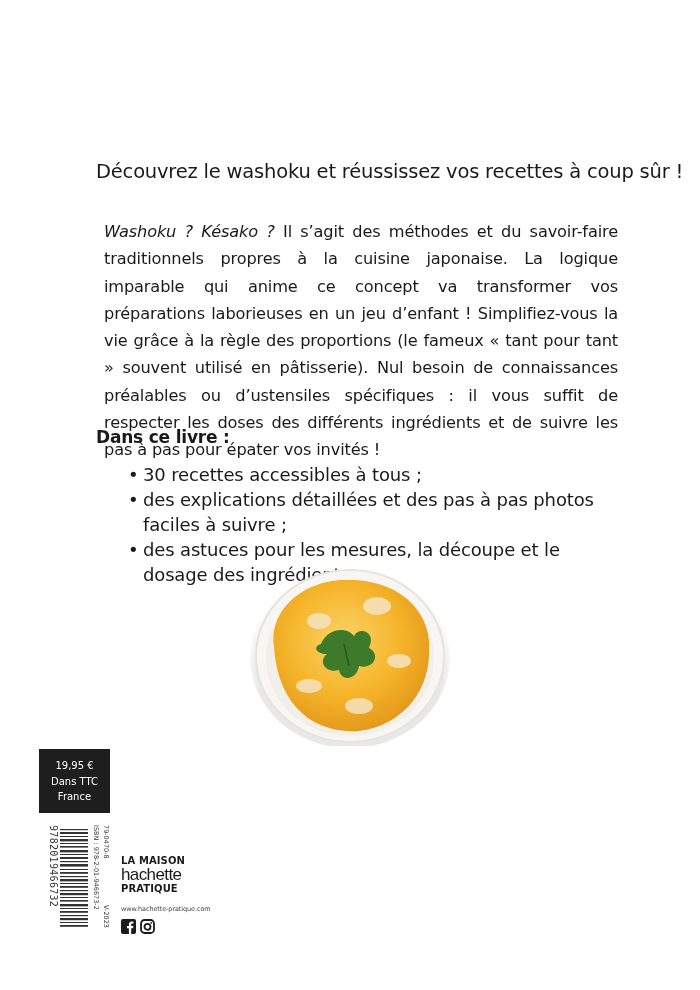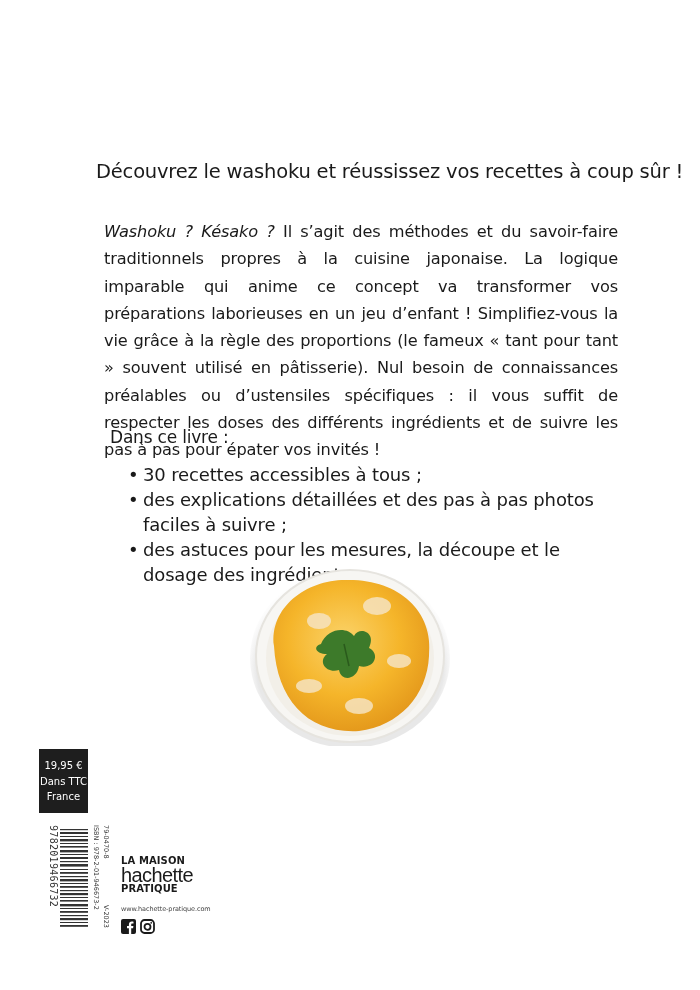--- a/index.html
+++ b/index.html
@@ -1,30 +1,30 @@
 <!DOCTYPE html>
 <html><head>
 <meta charset="utf-8">
 <style>
   html,body{margin:0;padding:0;background:#fff;}
   body{width:700px;height:990px;position:relative;overflow:hidden;font-family:"DejaVu Sans","Liberation Sans",sans-serif;color:#1a1a1a;}
   .headline{position:absolute;left:96px;top:160px;font-size:19.5px;letter-spacing:-0.2px;font-weight:400;white-space:nowrap;}
   .body-text{position:absolute;left:96px;top:210px;width:530px;font-size:16.2px;line-height:27.3px;text-align:justify;letter-spacing:-0.15px;}
   .body-text p{margin:8px;}
   .body-text .it{font-style:italic;}
-  .section-title{position:absolute;left:110px;top:427px;font-size:17px;font-weight:normal;letter-spacing:-0.2px;}
+  .section-title{position:absolute;left:96px;top:427px;font-size:17px;font-weight:bold;letter-spacing:-0.2px;}
   .list{position:absolute;left:128px;top:462px;width:480px;margin:0;padding:0;list-style:none;font-size:18px;line-height:25px;letter-spacing:-0.15px;}
   .list li{position:relative;padding-left:15px;margin-bottom:0px;}
   .list li::before{content:"•";position:absolute;left:0;top:0;}
   .bowl{position:absolute;left:249px;top:566px;width:202px;height:180px;}
-  .price-box{position:absolute;left:39px;top:749px;width:49px;height:64px;background:#1e1e1e;color:#fff;text-align:center;font-size:10px;line-height:15.5px;padding-top:9px;box-sizing:border-box;}
+  .price-box{position:absolute;left:39px;top:749px;width:71px;height:64px;background:#1e1e1e;color:#fff;text-align:center;font-size:10px;line-height:15.5px;padding-top:9px;box-sizing:border-box;}
   .barcode{position:absolute;left:44px;top:823px;width:72px;height:108px;}
   .publisher{position:absolute;left:121px;top:857px;width:110px;}
   .pub-small{font-size:10px;font-weight:bold;letter-spacing:0.1px;line-height:8px;}
-  .pub-big{font-size:20px;line-height:20px;font-family:"Liberation Sans",sans-serif;letter-spacing:-0.6px;}
+  .pub-big{font-size:17px;line-height:20px;font-family:"Liberation Sans",sans-serif;letter-spacing:-0.6px;}
   .pub-url{font-size:6.5px;color:#444;margin-top:12px;letter-spacing:-0.1px;}
   .social{display:flex;gap:4px;margin-top:6px;}
   .social span{display:inline-block;width:15px;height:15px;}
 </style>
 </head>
 <body>
 
 <div class="headline">Découvrez le washoku et réussissez vos recettes à coup sûr !</div>
 
 <div class="body-text">

